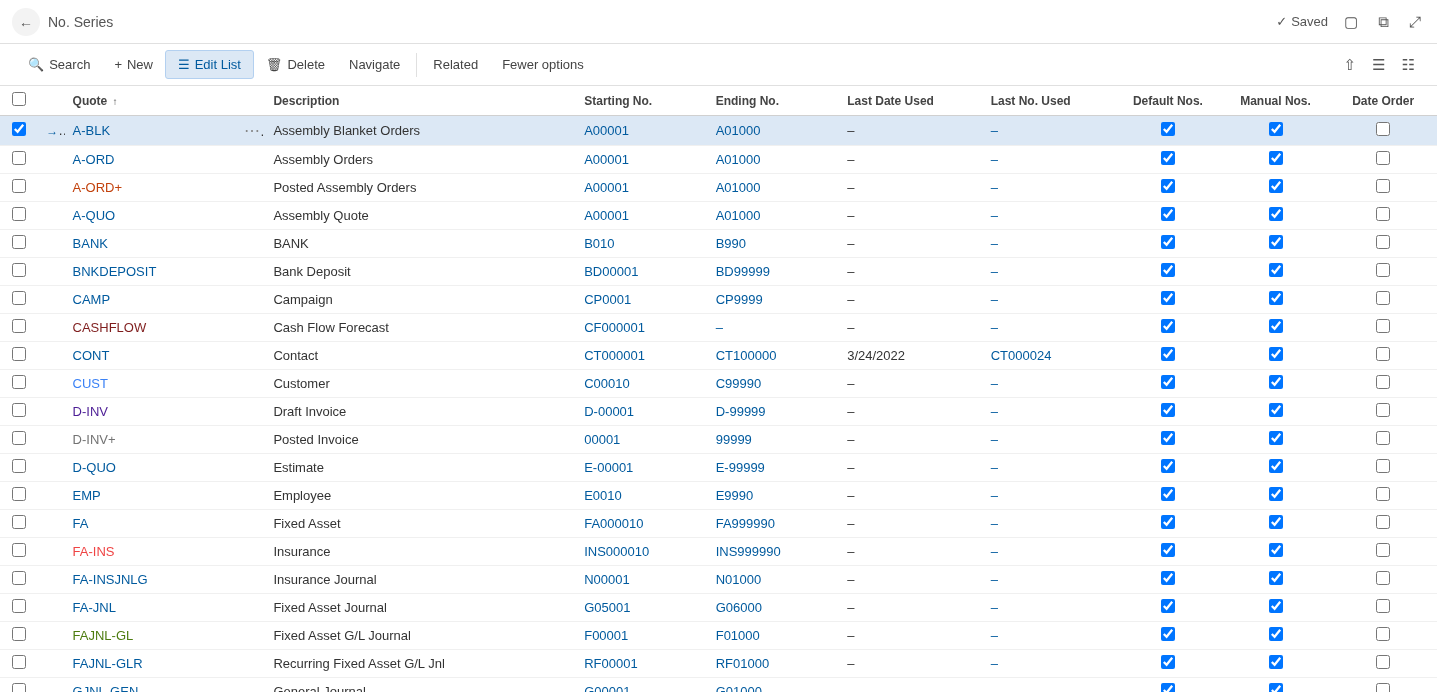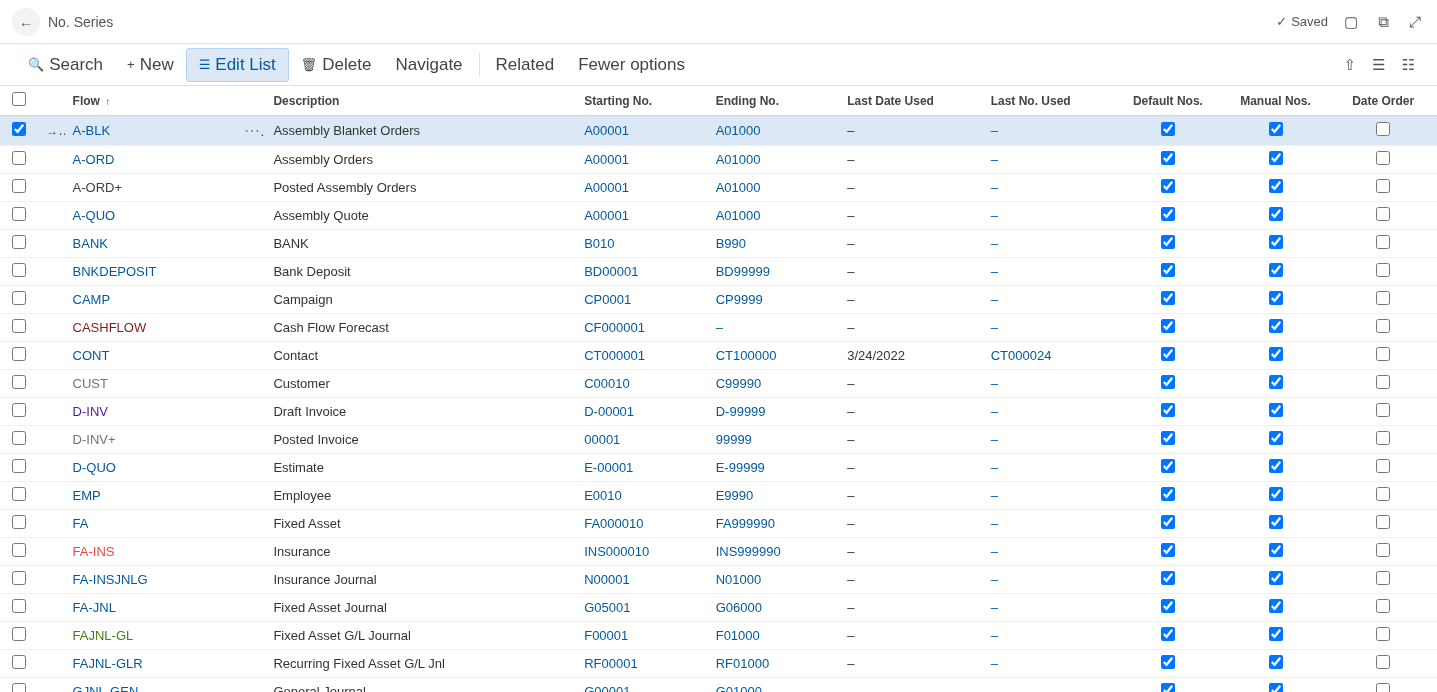--- a/index.html
+++ b/index.html
@@ -29,21 +29,21 @@
     }
     .action-btn {
       display: flex; align-items: center; gap: 5px; padding: 6px 12px;
       background: none; border: none; cursor: pointer; color: #444; font-size: 13px;
       border-radius: 4px; white-space: nowrap;
     }
     .action-btn.active {
       background: #dce8f5; color: #005a9e; border: 1px solid #b3d0f0; border-radius: 3px;
     }
     .action-separator { width: 1px; height: 24px; background: #e0e0e0; margin: 0 4px; }
-    .action-btn-text { font-size: 17px; }
+    .action-btn-text { font-size: 13px; }
     .action-right { margin-left: auto; display: flex; align-items: center; gap: 4px; }
     .action-right-btn {
       background: none; border: none; cursor: pointer; color: #555; font-size: 15px; padding: 4px 6px;
     }
 
     
     .table-container {
       overflow-y: auto; overflow-x: hidden;
       height: calc(100vh - 86px);
     }
@@ -144,21 +144,21 @@
   </div>
 </div>
 
 <div class="table-container">
   <table>
     <thead>
       <tr>
         <th class="col-sel center"><input type="checkbox" style=""></th>
         <th class="col-indicator"></th>
         <th class="col-code">
-          <span>Flow</span>
+          <span>Quote</span>
           <span class="sort-indicator">↑</span>
         </th>
         <th class="col-menu"></th>
         <th class="col-desc">Description</th>
         <th class="col-start">Starting No.</th>
         <th class="col-end">Ending No.</th>
         <th class="col-lastdate">Last Date Used</th>
         <th class="col-lastno">Last No. Used</th>
         <th class="col-default center">Default Nos.</th>
         <th class="col-manual center">Manual Nos.</th>
@@ -218,21 +218,21 @@
         <input type="checkbox" style="">
       </td>
     </tr>
         <tr>
       <td class="cb-cell col-sel">
         <input type="checkbox" style="">
       </td>
       <td class="col-indicator">
         
       </td>
-      <td class="col-code" style="color:#404040">A-ORD+</td>
+      <td class="col-code" style="color:#c2410c">A-ORD+</td>
       <td class="col-menu">
         
       </td>
       <td class="col-desc">Posted Assembly Orders</td>
       <td class="col-start link">A00001</td>
       <td class="col-end link">A01000</td>
       <td class="col-lastdate">–</td>
       <td class="col-lastno link">–</td>
       <td class="col-default center">
         <input type="checkbox" checked="" style="">
@@ -400,21 +400,21 @@
         <input type="checkbox" style="">
       </td>
     </tr>
         <tr>
       <td class="cb-cell col-sel">
         <input type="checkbox" style="">
       </td>
       <td class="col-indicator">
         
       </td>
-      <td class="col-code" style="color:#737373">CUST</td>
+      <td class="col-code" style="color:#3b82f6">CUST</td>
       <td class="col-menu">
         
       </td>
       <td class="col-desc">Customer</td>
       <td class="col-start link">C00010</td>
       <td class="col-end link">C99990</td>
       <td class="col-lastdate">–</td>
       <td class="col-lastno link">–</td>
       <td class="col-default center">
         <input type="checkbox" checked="" style="">

